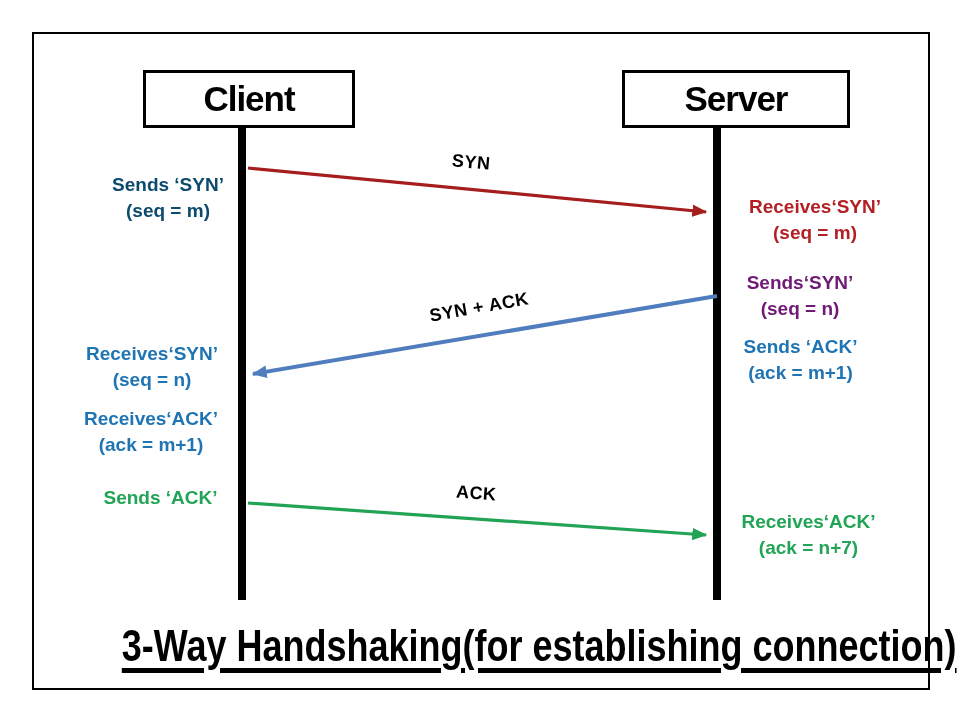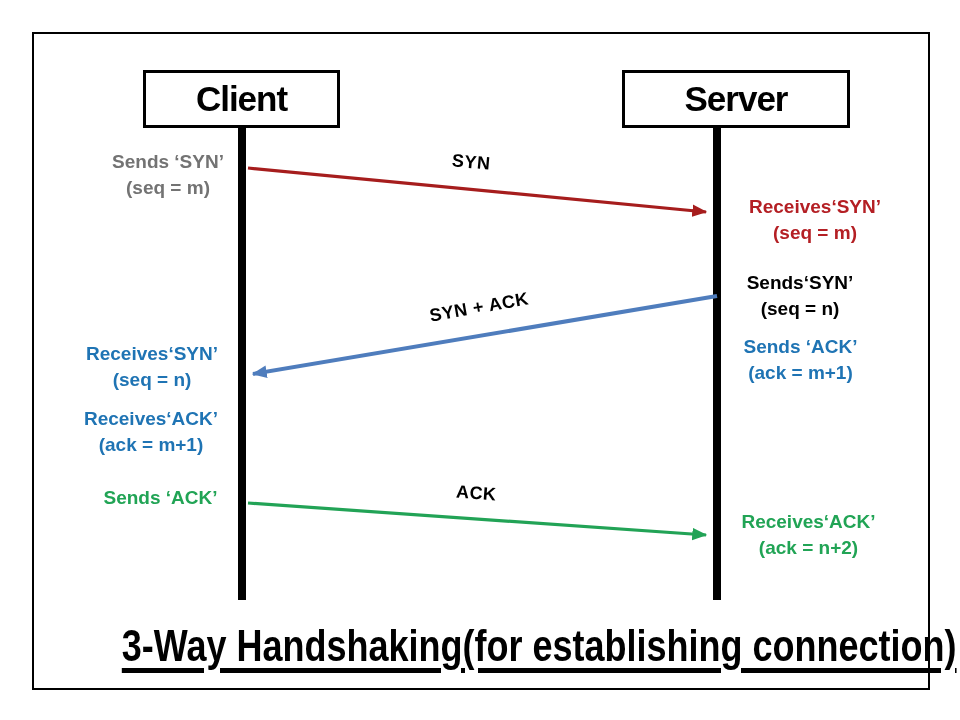--- a/index.html
+++ b/index.html
@@ -26,21 +26,21 @@
     box-sizing: border-box;
     background: #ffffff;
     display: flex;
     align-items: center;
     justify-content: center;
     font-size: 35px;
     font-weight: bold;
     color: #000000;
     letter-spacing: -1px;
   }
-  #client-box { left: 143px; width: 197px; }
+  #client-box { left: 143px; width: 212px; }
   #server-box { left: 622px; width: 228px; }
   .lifeline {
     position: absolute;
     top: 126px;
     width: 8px;
     height: 474px;
     background: #000000;
   }
   #client-lifeline { left: 238px; }
   #server-lifeline { left: 713px; }
@@ -123,31 +123,31 @@
     </defs>
     <line x1="248" y1="168" x2="706" y2="212" stroke-width="3.2" marker-end="url(#head-red)" stroke="#A61D1D"></line>
     <line x1="717" y1="296" x2="253" y2="374" stroke-width="4" marker-end="url(#head-blue)" stroke="#4F7DBD"></line>
     <line x1="248" y1="503" x2="706" y2="535" stroke-width="3.2" marker-end="url(#head-green)" stroke="#22A356"></line>
   </svg>
 
   <div class="msg-label" id="syn-label">SYN</div>
   <div class="msg-label" id="synack-label">SYN + ACK</div>
   <div class="msg-label" id="ack-label">ACK</div>
 
-  <div class="note" id="note-client-sends-syn" style="color: #737373;">
+  <div class="note" id="note-client-sends-syn" style="color: #0c4a6e; margin-top: 23px;">
     <div>Sends ‘SYN’</div>
     <div>(seq = m)</div>
   </div>
 
   <div class="note" id="note-server-receives-syn" style="color: rgb(180, 31, 36);">
     <div>Receives‘SYN’</div>
     <div>(seq = m)</div>
   </div>
 
-  <div class="note" id="note-server-sends-syn" style="color: #000000;">
+  <div class="note" id="note-server-sends-syn" style="color: #701a75;">
     <div>Sends‘SYN’</div>
     <div>(seq = n)</div>
   </div>
 
   <div class="note" id="note-server-sends-ack" style="color: rgb(31, 116, 180);">
     <div>Sends ‘ACK’</div>
     <div>(ack = m+1)</div>
   </div>
 
   <div class="note" id="note-client-receives-syn" style="color: rgb(31, 116, 180);">
@@ -159,18 +159,18 @@
     <div>Receives‘ACK’</div>
     <div>(ack = m+1)</div>
   </div>
 
   <div class="note" id="note-client-sends-ack" style="color: rgb(33, 164, 85);">
     <div>Sends ‘ACK’</div>
   </div>
 
   <div class="note" id="note-server-receives-ack" style="color: rgb(33, 164, 85);">
     <div>Receives‘ACK’</div>
-    <div>(ack = n+2)</div>
+    <div>(ack = n+7)</div>
   </div>
 
   <div id="diagram-title">3-Way Handshaking(for establishing connection)</div>
 
 </div>
 
 </body></html>

